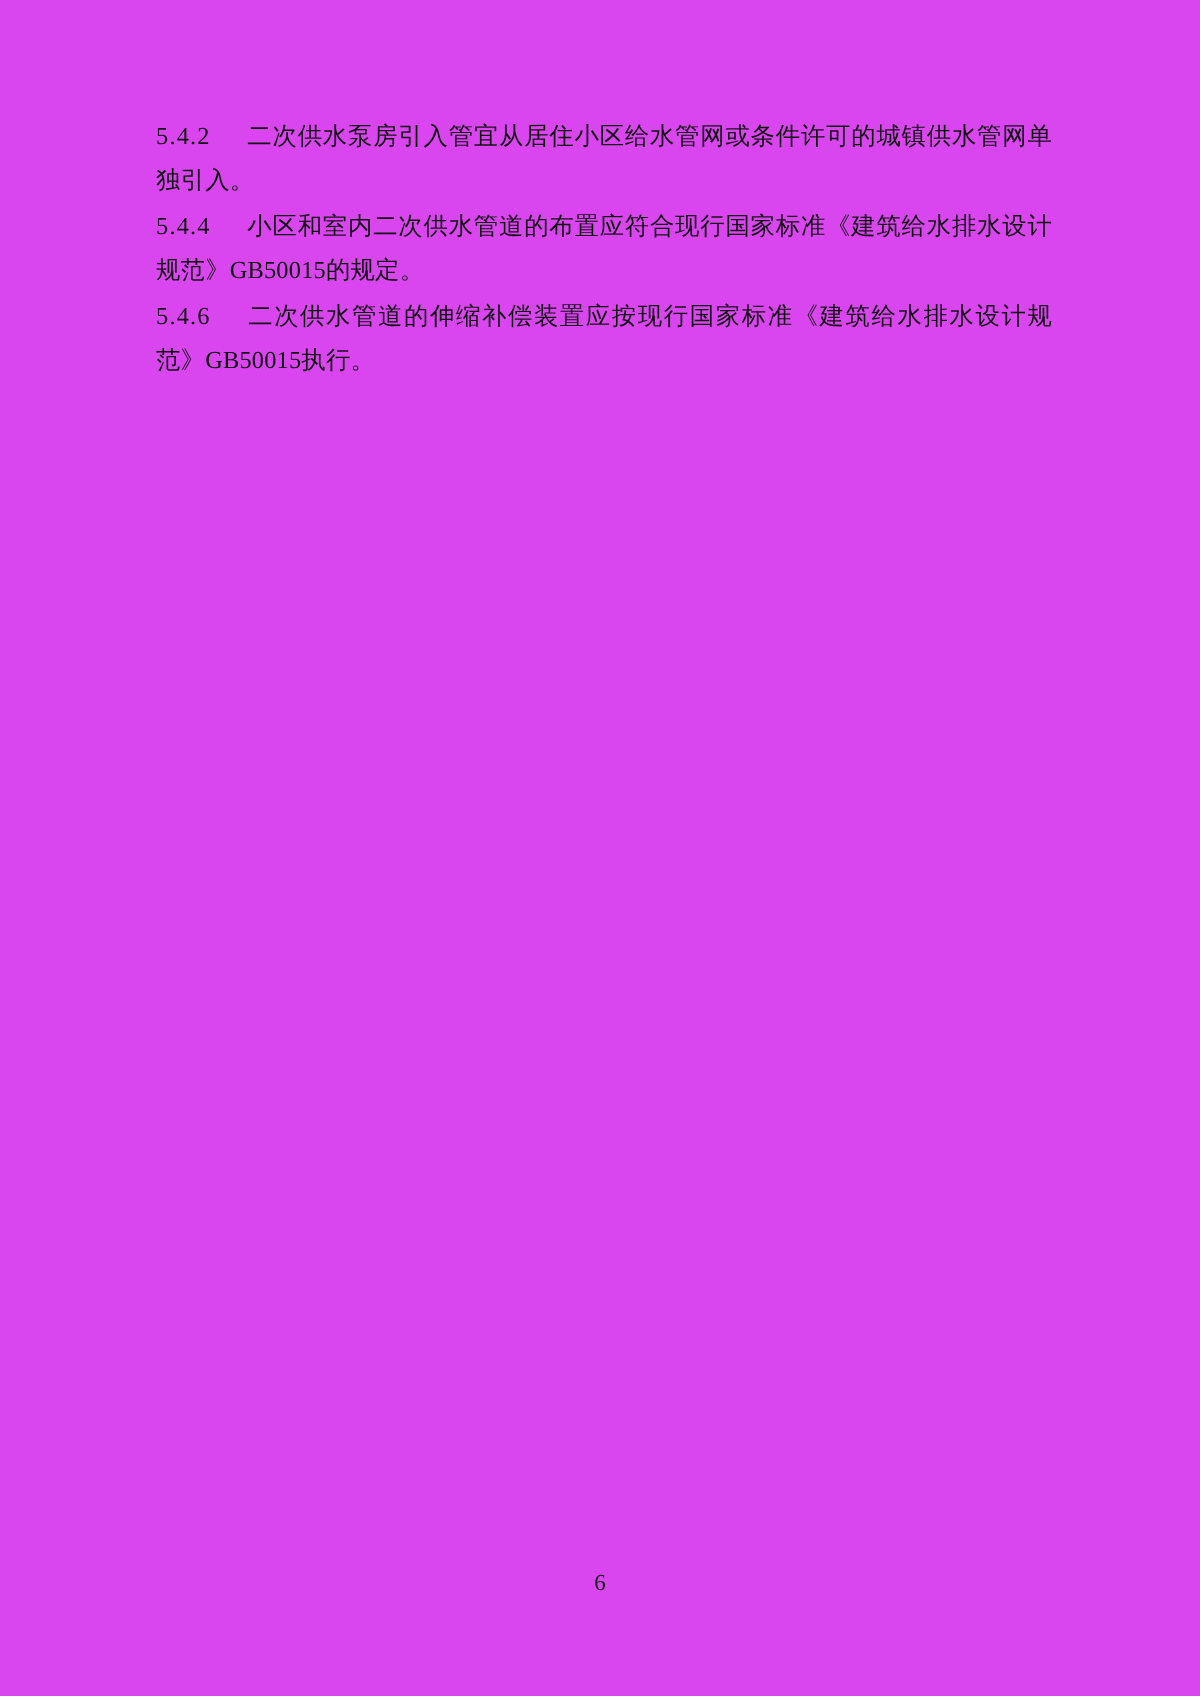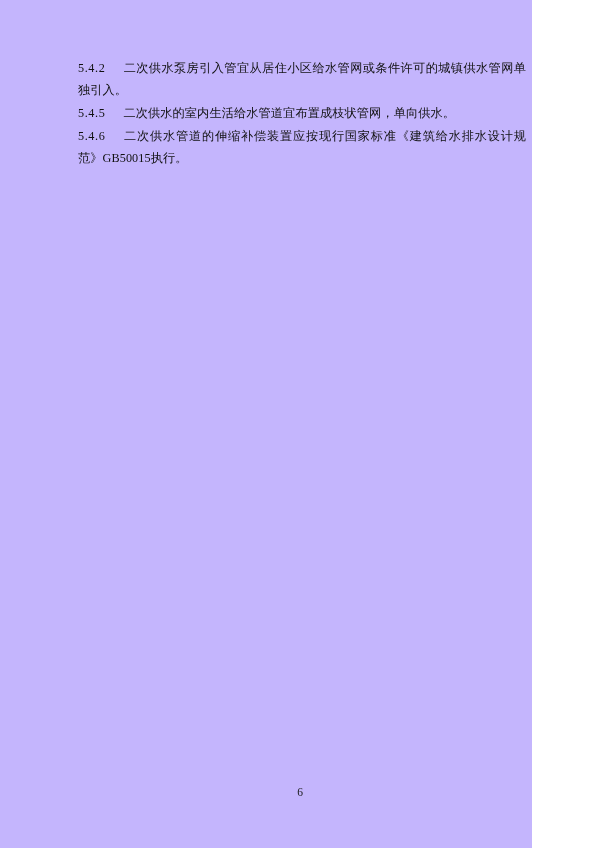--- a/index.html
+++ b/index.html
@@ -8,23 +8,23 @@
   }
   body {
     width: 600px;
     height: 848px;
     background: #ffffff;
     font-family: "Liberation Serif", serif;
     color: #000000;
   }
   .page {
     position: relative;
-    width: 532px;
+    width: 600px;
     height: 848px;
-    background: #c4b5fd;
+    background: #d946ef;
     box-sizing: border-box;
     overflow: hidden;
   }
   .content {
     position: absolute;
     left: 78px;
     top: 58px;
     width: 448px;
   }
   .para {
@@ -60,24 +60,24 @@
 
 <div class="page">
 
   <div class="content">
 
     <p class="para">
       <span class="num">5.4.2</span><span class="gap-lg"></span><span>二次供水泵房引入管宜从居住小区给水管网或条件许可的城镇供水管网单独引入。</span>
     </p>
 
 
+    <p class="para">
+      <span class="num">5.4.4</span><span class="gap-lg"></span><span>小区和室内二次供水管道的布置应符合现行国家标准《建筑给水排水设计规范》GB50015的规定。</span>
+    </p>
 
-    <p class="para">
-      <span class="num">5.4.5</span><span class="gap-lg"></span><span>二次供水的室内生活给水管道宜布置成枝状管网，单向供水。</span>
-    </p>
 
     <p class="para">
       <span class="num">5.4.6</span><span class="gap-lg"></span><span>二次供水管道的伸缩补偿装置应按现行国家标准《建筑给水排水设计规范》GB50015执行。</span>
     </p>
 
 
   </div>
 
   <div class="footer">6</div>
 

